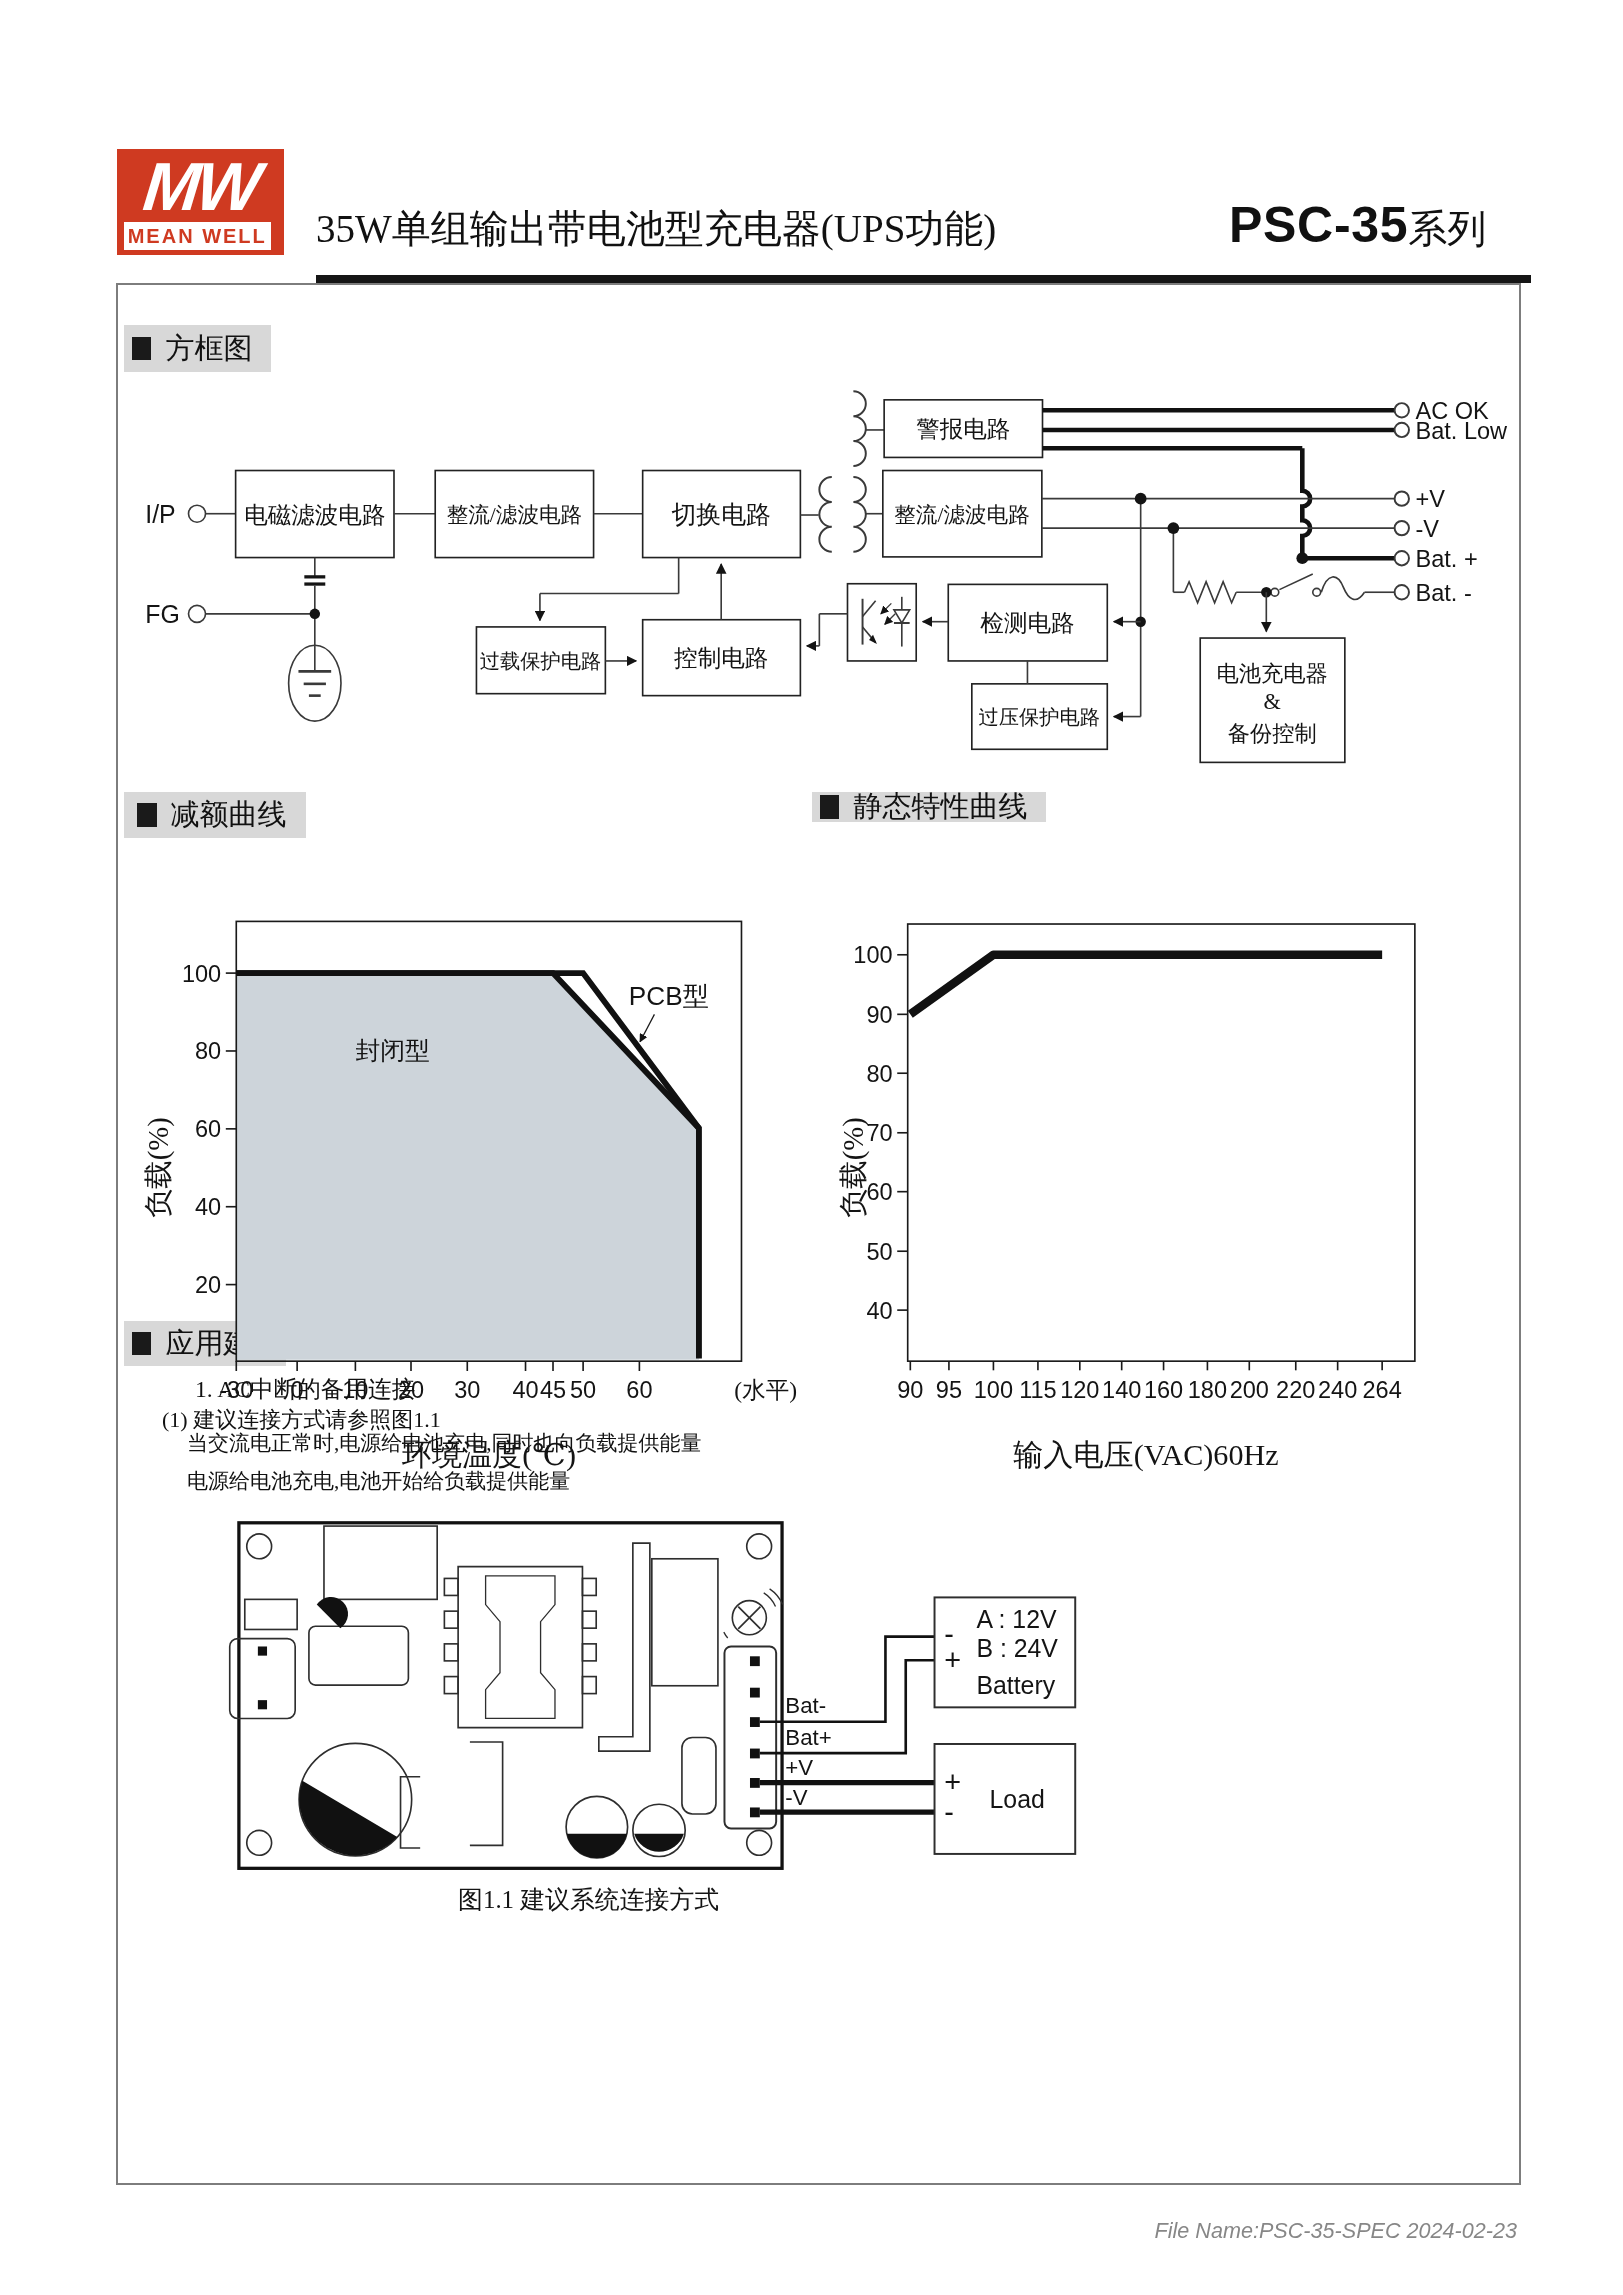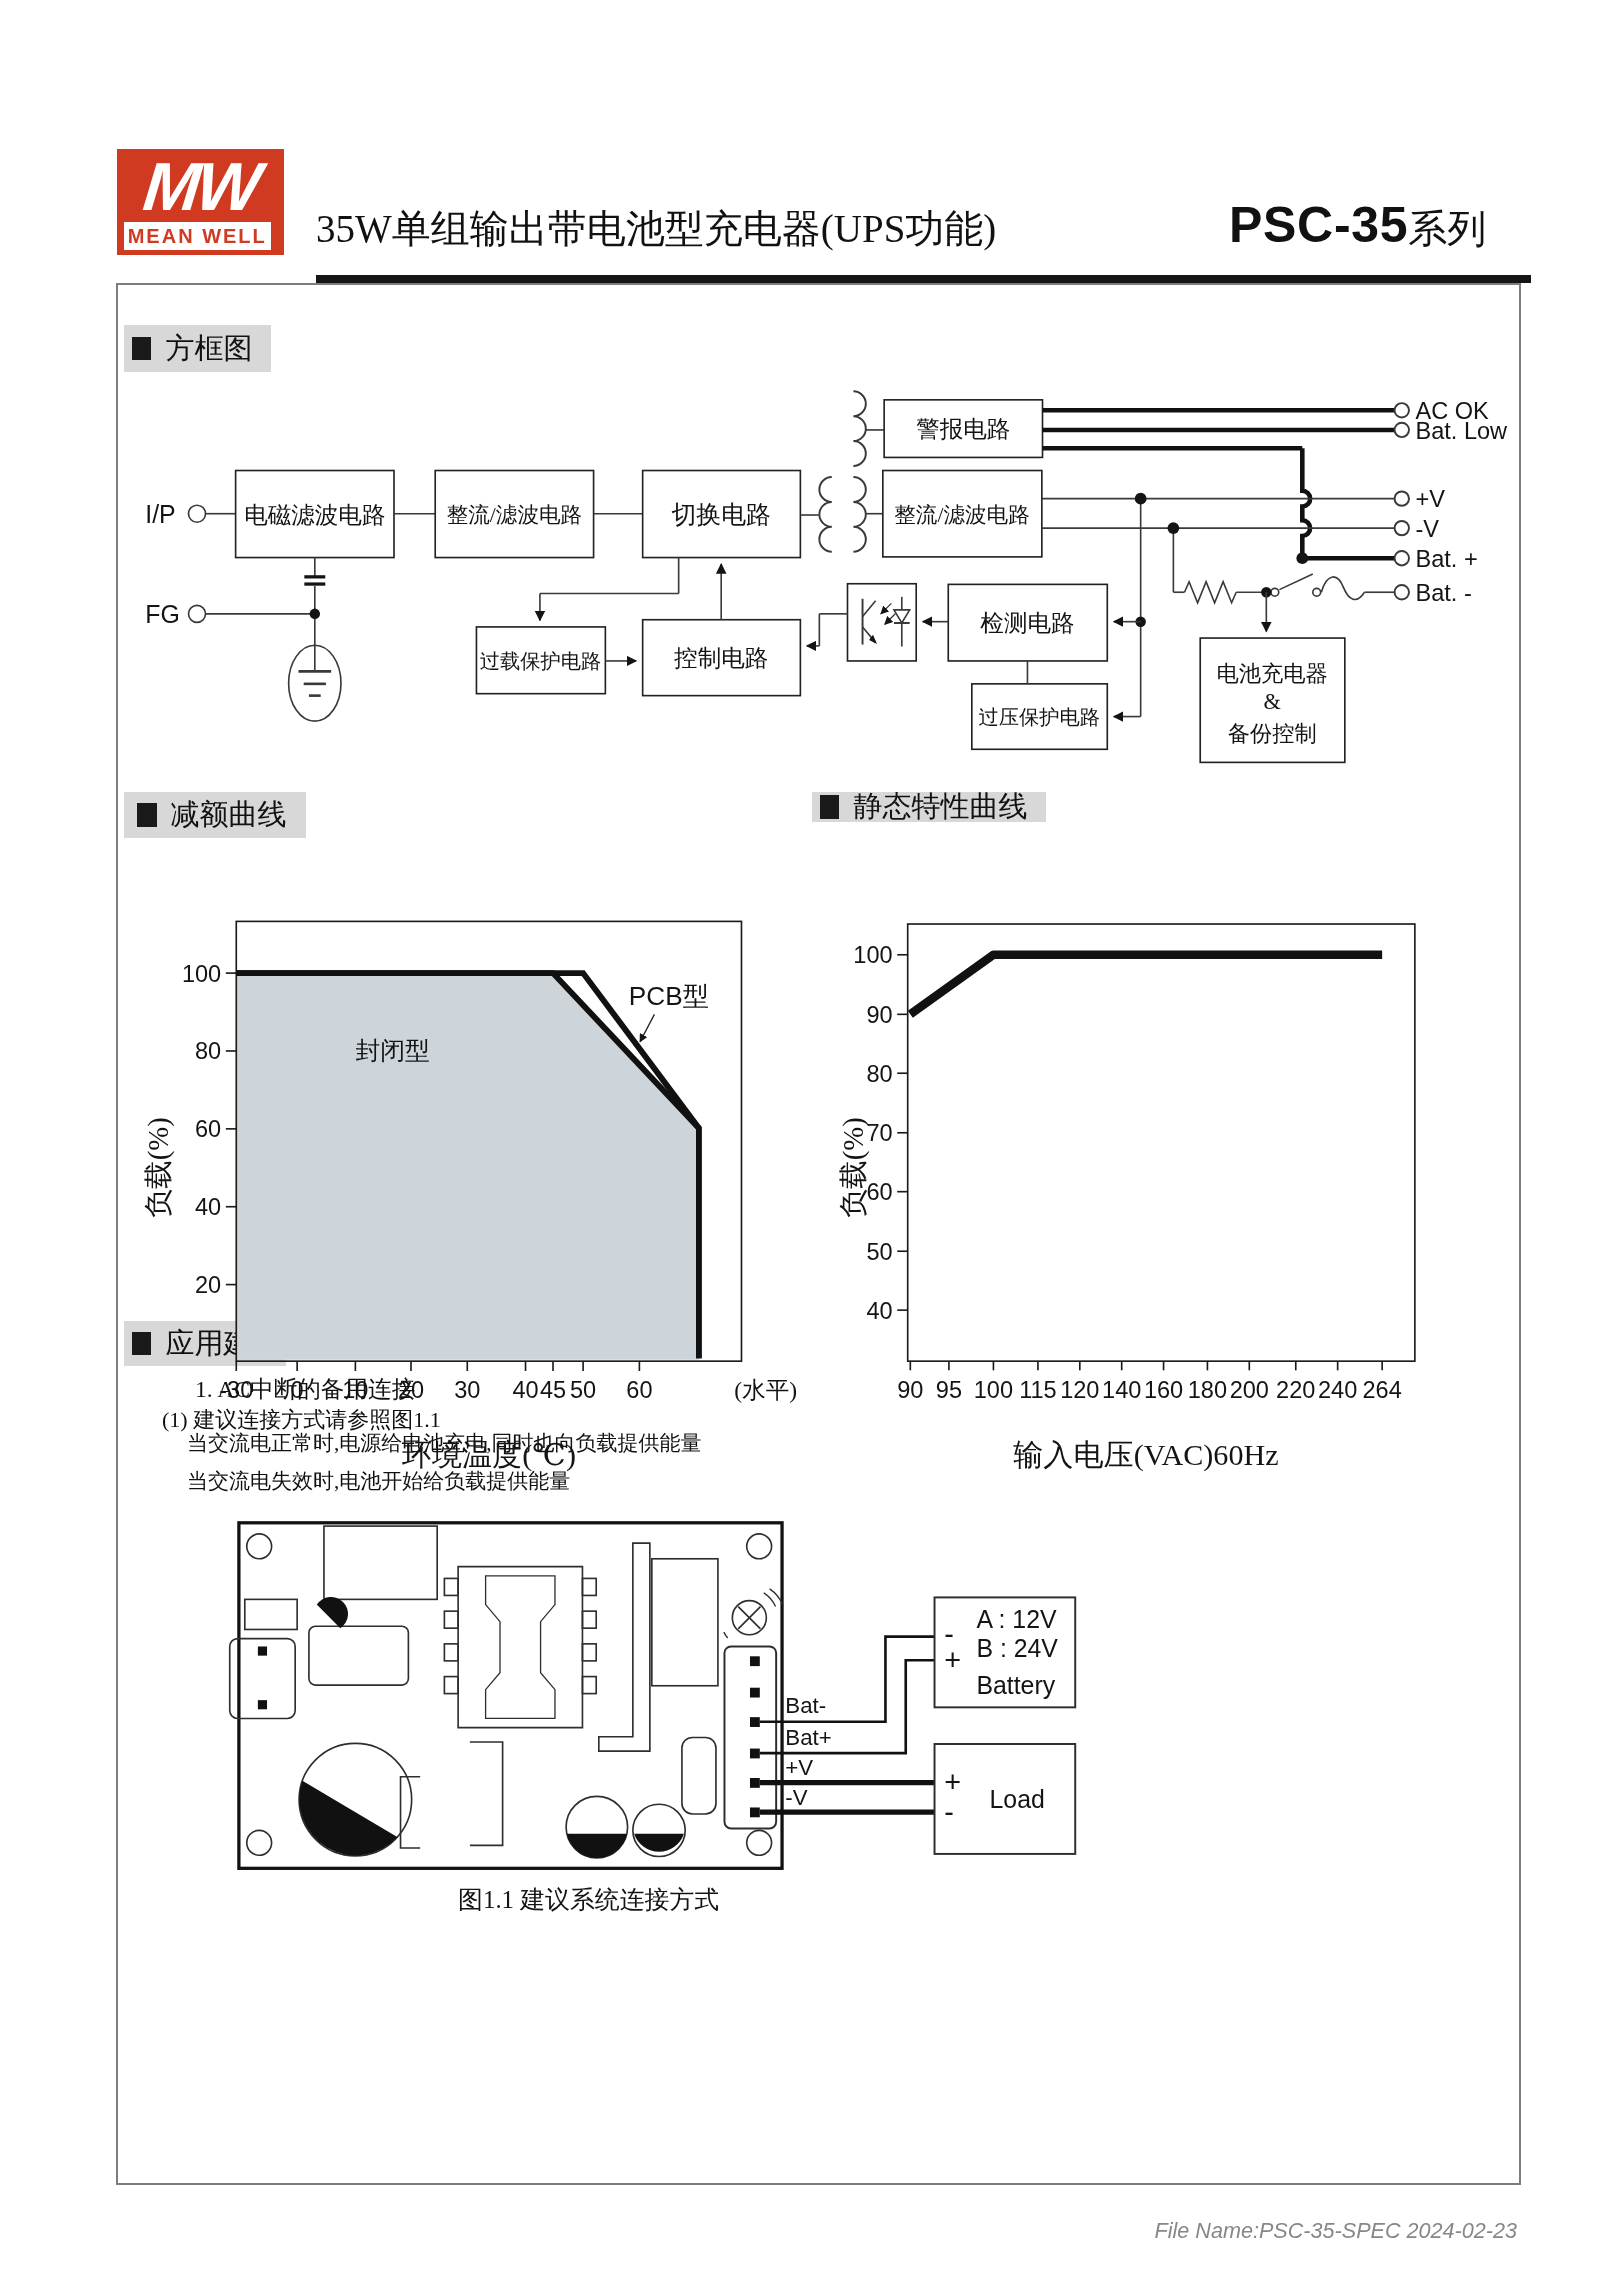--- a/index.html
+++ b/index.html
@@ -60,21 +60,21 @@
     <span>静态特性曲线</span>
   </div>
 <div class="abs sec sec4">
     <span class="sq"></span>
     <span>应用建议</span>
   </div>
 
 <div class="abs app app1">1. AC中断的备用连接</div>
 <div class="abs app app2">(1) 建议连接方式请参照图1.1</div>
 <div class="abs app app3">当交流电正常时,电源给电池充电,同时也向负载提供能量</div>
-<div class="abs app app4">当交流电失效时,电池开始给负载提供能量</div>
+<div class="abs app app4">电源给电池充电,电池开始给负载提供能量</div>
 
 <div class="abs footer">File Name:PSC-35-SPEC  2024-02-23</div>
 
 <svg class="abs" style="left:0;top:0" width="1623" height="2295" viewBox="0 0 2480 3507">
 <defs>
 <marker id="ah" viewBox="0 0 10 10" refX="9" refY="5" markerWidth="6.5" markerHeight="6.5" orient="auto">
         <path d="M0 0L10 5L0 10z" fill="#141414"></path>
       </marker>
 </defs>
 

